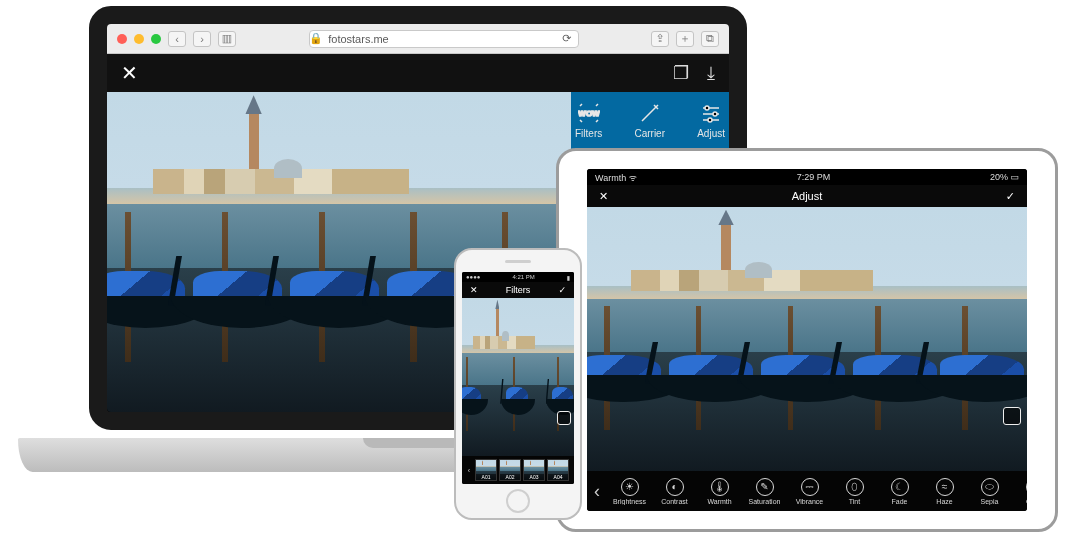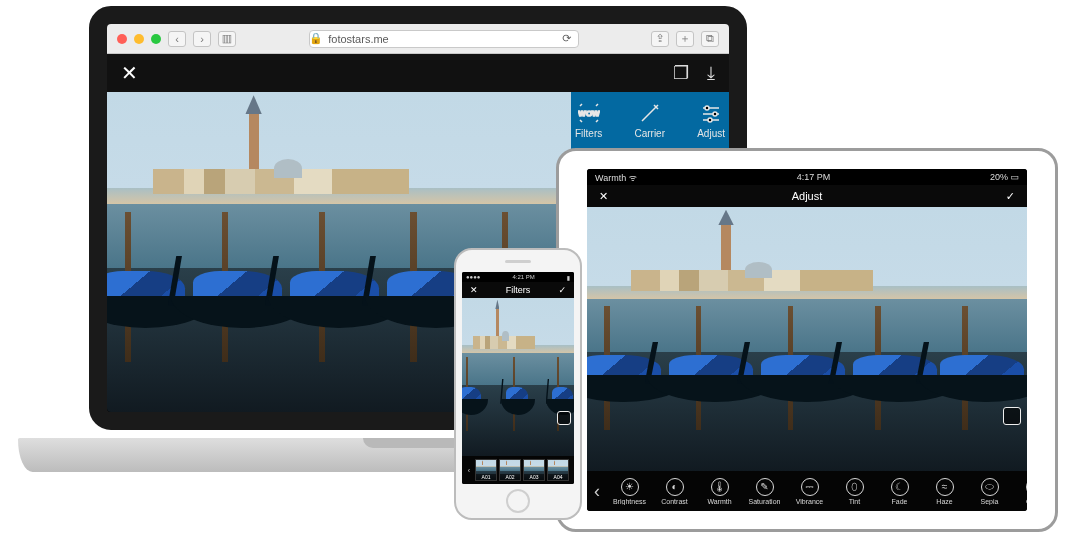--- a/index.html
+++ b/index.html
@@ -195,21 +195,21 @@
   </div>
   <div id="lap-base"></div>
   <div id="lap-notch"></div>
 </div>
 
 <div id="tablet">
   <div id="tab-body">
     <div id="tab-screen">
       <div class="status">
         <span><span>Warmth</span> <span>ᯤ</span></span>
-        <span>4:17 PM</span>
+        <span>7:29 PM</span>
         <span><span>20%</span> <span>▭</span></span>
       </div>
       <div class="tab-hdr">
         <span>✕</span>
         <span>Adjust</span>
         <span>✓</span>
       </div>
       <div class="tab-canvas">
         <div class="photo">
           <div class="bldgs"></div>

